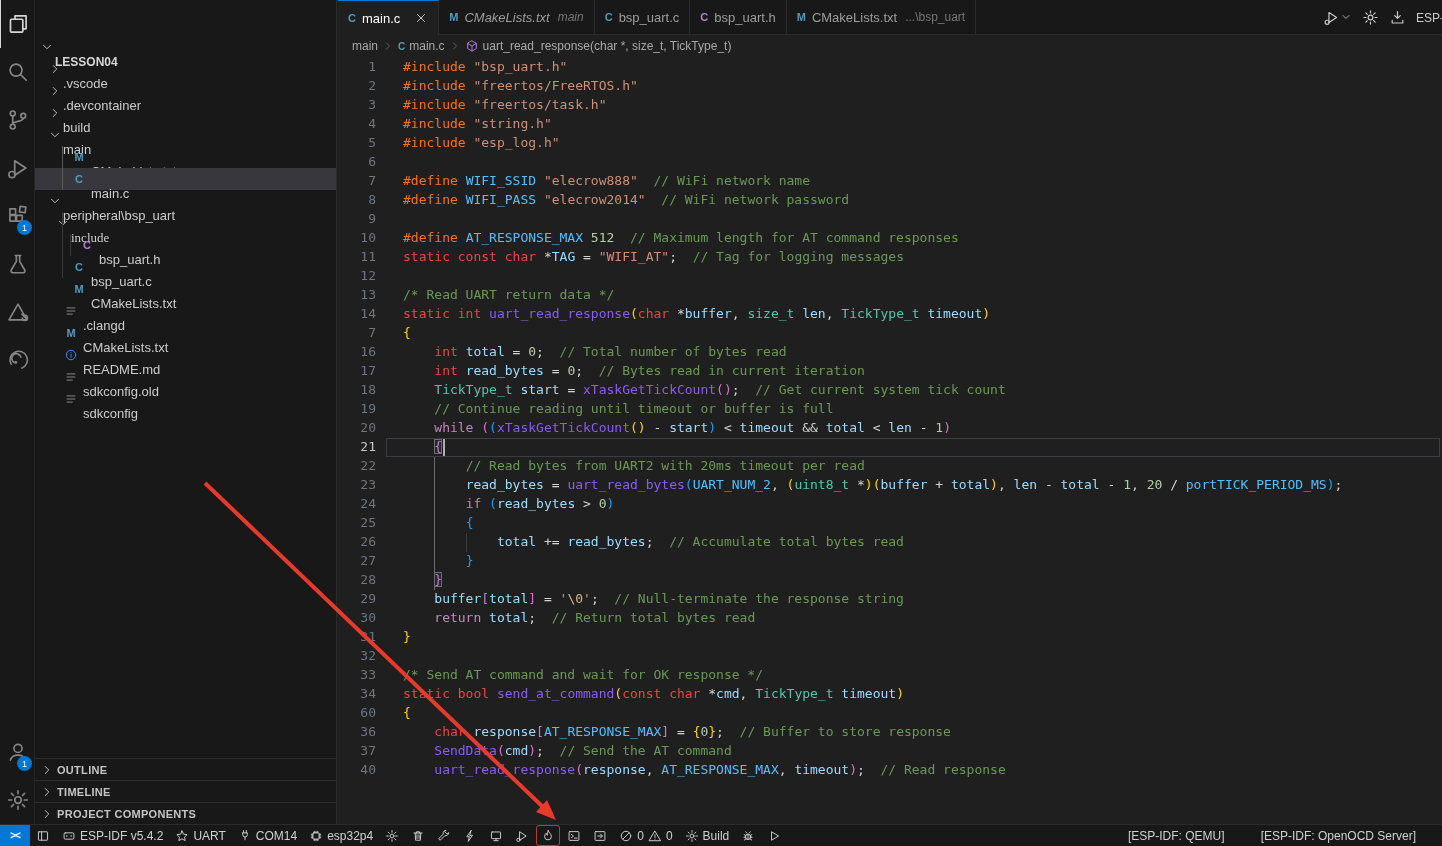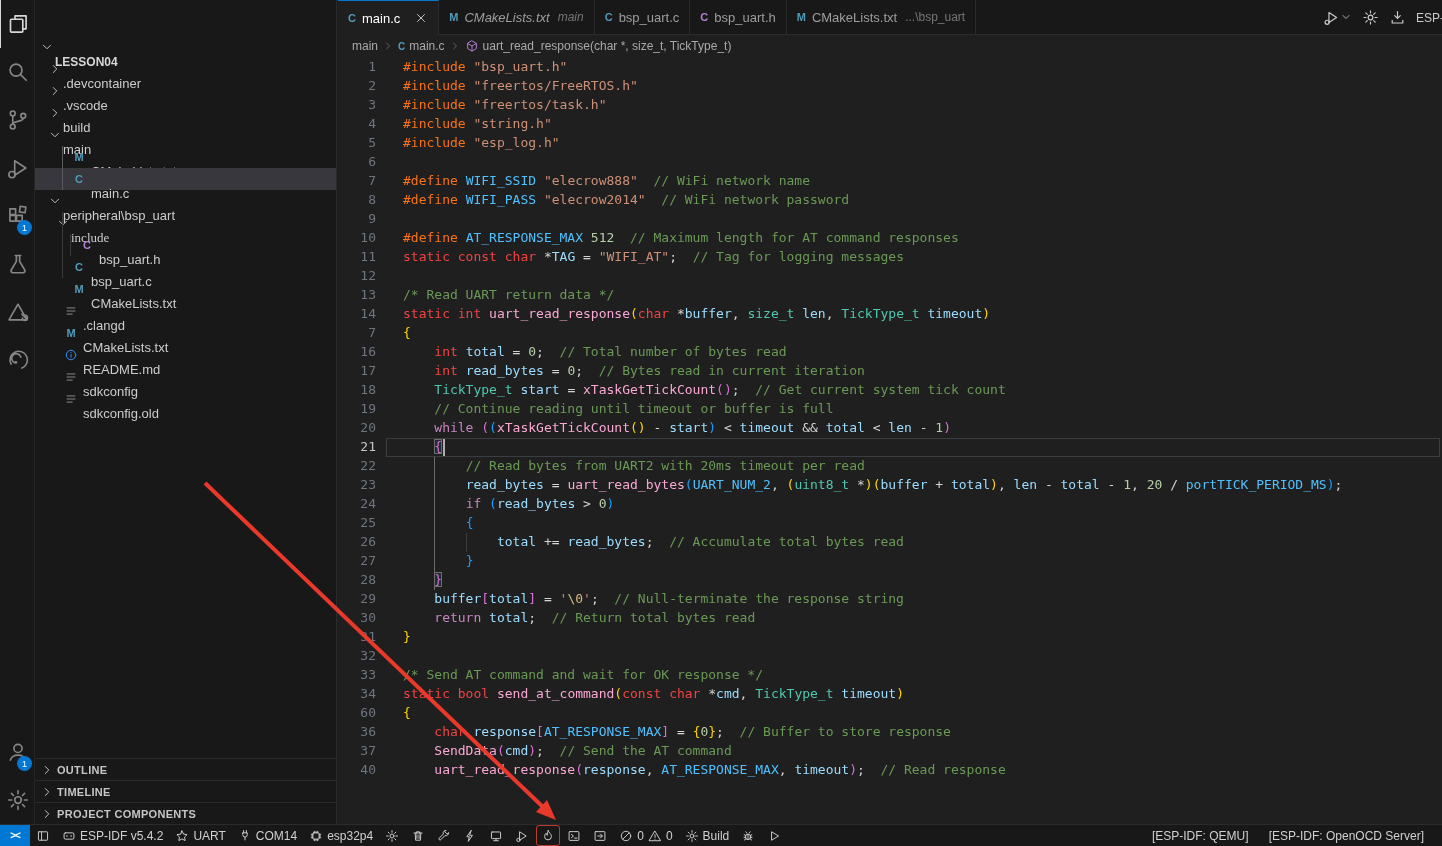--- a/index.html
+++ b/index.html
@@ -71,33 +71,33 @@
     font-family:"DejaVu Sans Mono", monospace; font-size:13px; line-height:19px; }
   .cline { position:relative; height:19px; display:flex; white-space:pre; }
   .ln { width:38px; text-align:right; color:#6e7681; flex:0 0 38px; user-select:none; }
   .cline.cur .ln { color:#c6c6c6; }
   .lc { padding-left:27px; color:#d4d4d4; }
   .curline-box { position:absolute; left:48px; right:2px; height:19px; border:1px solid #3a3d41; pointer-events:none; }
   .code-guide { position:absolute; width:1px; pointer-events:none; }
   .caret { position:absolute; width:1.5px; height:17px; background:#aeafad; pointer-events:none; }
 
   .tk-pp{color:#f97316} .tk-kw{color:#ef4444} .tk-ctl{color:#C586C0} .tk-ty{color:#4EC9B0}
-  .tk-fn{color:#f9a8d4} .tk-va{color:#9CDCFE} .tk-mc{color:#4FC1FF} .tk-nu{color:#B5CEA8}
+  .tk-fn{color:#8b5cf6} .tk-va{color:#9CDCFE} .tk-mc{color:#4FC1FF} .tk-nu{color:#B5CEA8}
   .tk-st{color:#CE9178} .tk-es{color:#D7BA7D} .tk-cm{color:#6A9955} .tk-pl{color:#D4D4D4}
   .tk-b1{color:#FFD700} .tk-b2{color:#DA70D6} .tk-b3{color:#179FFF}
   .tk-mb{color:#DA70D6; outline:1px solid #6e6e6e; outline-offset:-1px; background:#202a31;}
 
   
   .statusbar { position:absolute; left:0; right:0; bottom:0; height:22px; background:#181818;
     border-top:1px solid #2b2b2b; display:flex; align-items:center; font-size:12px; color:#d0d0d0; }
   .st-item { height:22px; display:flex; align-items:center; gap:4px; padding:0 6px; cursor:pointer; white-space:nowrap; }
   .st-item svg { width:14px; height:14px; }
   .st-remote { background:#0078d4; color:#ffffff; width:30px; justify-content:center; font-weight:700;
     font-size:10px; letter-spacing:-1px; }
-  .st-right { margin-left:auto; display:flex; align-items:center; gap:8px; padding-right:12px;justify-content:center; }
+  .st-right { margin-left:auto; display:flex; align-items:center; gap:24px; padding-right:20px;justify-content:center; }
   .st-hl { position:relative; }
   .st-hl .hl-box { position:absolute; left:1px; top:0px; right:1px; bottom:1px; border:1.5px solid #bd3a2e; border-radius:3px; }
 
   
   .annot { position:absolute; left:0; top:0; width:1442px; height:846px; pointer-events:none; z-index:50; }
 </style>
 </head>
 <body>
 
 <div id="app">
@@ -204,29 +204,29 @@
             </svg>
           </span>
           <span class="t-label">LESSON04</span>
         </div>
         <div class="trow" style="padding-left: 12px;">
           <span class="t-chev">
             <svg viewBox="0 0 16 16" fill="none" stroke="currentColor" stroke-width="1.1" stroke-linecap="round" stroke-linejoin="round">
               <path d="M6 4l4 4-4 4"></path>
             </svg>
           </span>
+          <span class="t-label">.vscode</span>
+        </div>
+        <div class="trow" style="padding-left: 12px;">
+          <span class="t-chev">
+            <svg viewBox="0 0 16 16" fill="none" stroke="currentColor" stroke-width="1.1" stroke-linecap="round" stroke-linejoin="round">
+              <path d="M6 4l4 4-4 4"></path>
+            </svg>
+          </span>
           <span class="t-label">.devcontainer</span>
-        </div>
-        <div class="trow" style="padding-left: 12px;">
-          <span class="t-chev">
-            <svg viewBox="0 0 16 16" fill="none" stroke="currentColor" stroke-width="1.1" stroke-linecap="round" stroke-linejoin="round">
-              <path d="M6 4l4 4-4 4"></path>
-            </svg>
-          </span>
-          <span class="t-label">.vscode</span>
         </div>
         <div class="trow" style="padding-left: 12px;">
           <span class="t-chev">
             <svg viewBox="0 0 16 16" fill="none" stroke="currentColor" stroke-width="1.1" stroke-linecap="round" stroke-linejoin="round">
               <path d="M6 4l4 4-4 4"></path>
             </svg>
           </span>
           <span class="t-label">build</span>
         </div>
         <div class="trow" style="padding-left: 12px;">
@@ -296,28 +296,28 @@
               <circle cx="8" cy="8" r="5.4"></circle>
               <path d="M8 7.2v3.4M8 5.2v.1"></path>
             </svg></span>
           <span class="t-label">README.md</span>
         </div>
         <div class="trow" style="padding-left: 12px;">
           <span style="width: 16px; flex: 0 0 16px;"></span>
           <span class="t-ficon" style="color: rgb(140, 140, 140);"><svg viewBox="0 0 16 16" fill="none" stroke="currentColor" stroke-width="1.1" stroke-linecap="round" stroke-linejoin="round">
               <path d="M3.5 4.5h9M3.5 8h9M3.5 11.5h6"></path>
             </svg></span>
-          <span class="t-label">sdkconfig</span>
+          <span class="t-label">sdkconfig.old</span>
         </div>
         <div class="trow" style="padding-left: 12px;">
           <span style="width: 16px; flex: 0 0 16px;"></span>
           <span class="t-ficon" style="color: rgb(140, 140, 140);"><svg viewBox="0 0 16 16" fill="none" stroke="currentColor" stroke-width="1.1" stroke-linecap="round" stroke-linejoin="round">
               <path d="M3.5 4.5h9M3.5 8h9M3.5 11.5h6"></path>
             </svg></span>
-          <span class="t-label">sdkconfig.old</span>
+          <span class="t-label">sdkconfig</span>
         </div>
         <div class="tree-guide bright" style="left: 27px; top: 110px; height: 44px;"></div>
         <div class="tree-guide" style="left: 27px; top: 176px; height: 66px;"></div>
         <div class="tree-guide" style="left: 35px; top: 198px; height: 22px;"></div>
       </div>
     <div class="sb-sections" id="sb-sections">
         <div class="sb-section">
           <span class="t-chev">
             <svg viewBox="0 0 16 16" fill="none" stroke="currentColor" stroke-width="1.1" stroke-linecap="round" stroke-linejoin="round">
               <path d="M6 4l4 4-4 4"></path>

